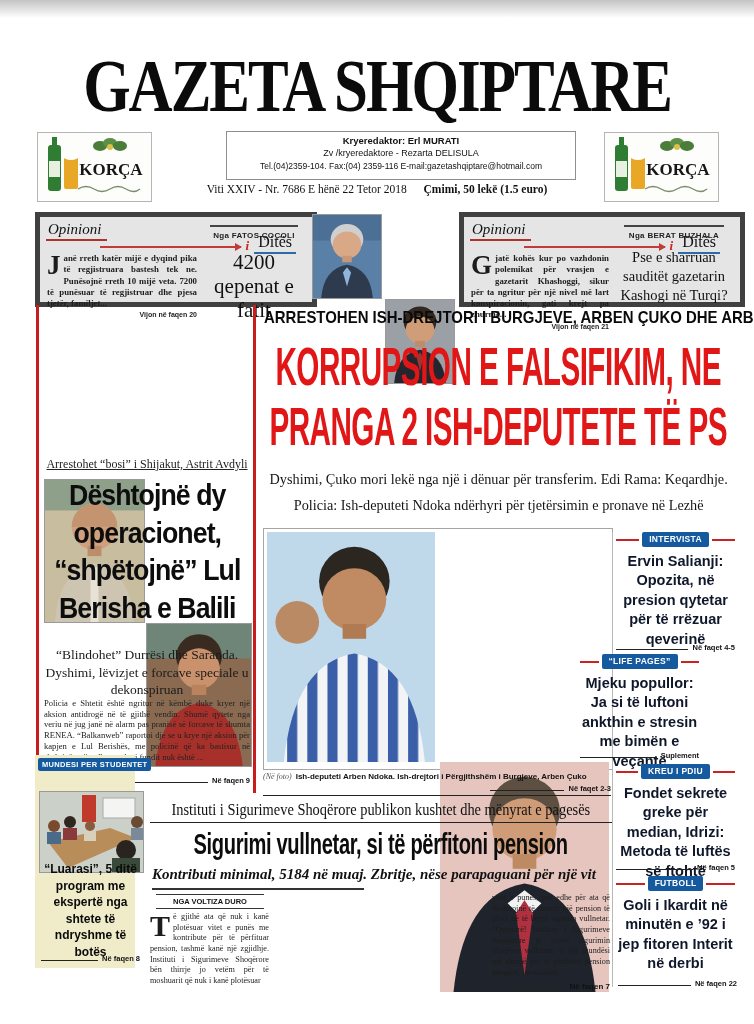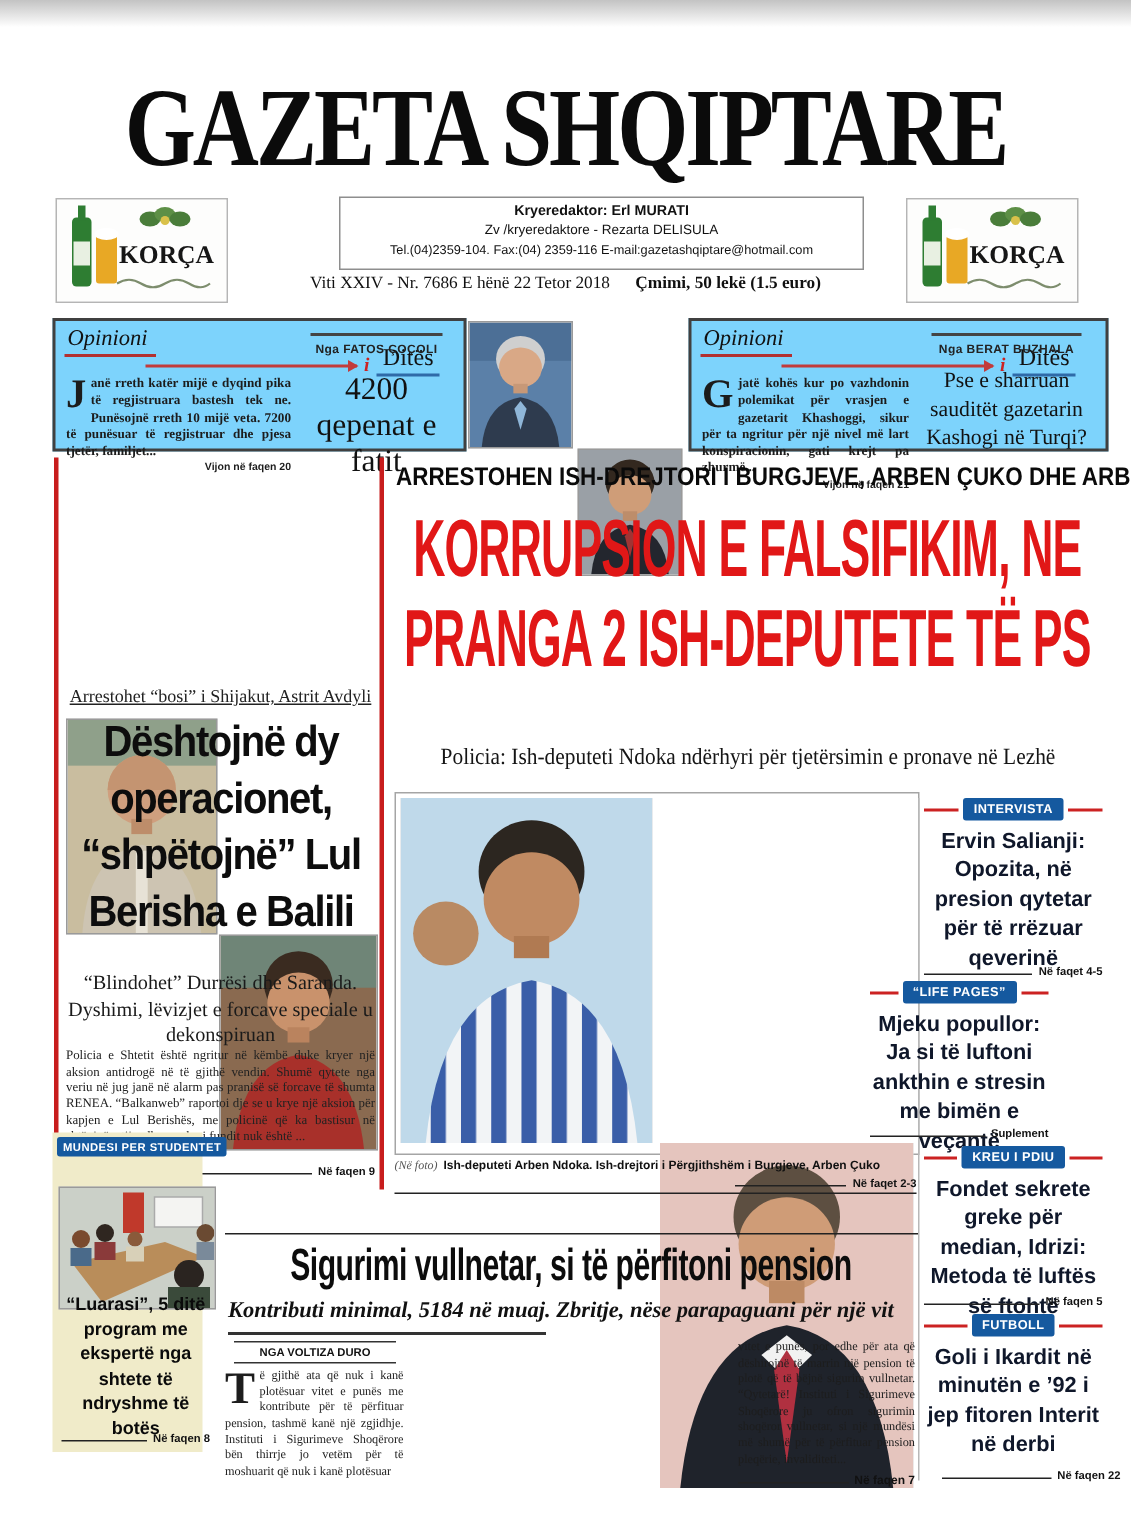--- a/index.html
+++ b/index.html
@@ -13,21 +13,21 @@
   .mast-title{left:0;right:0;top:44px;text-align:center;font-weight:bold;font-size:61px;
               letter-spacing:-2px;transform:scaleY(1.22);transform-origin:50% 0;color:#0b0b0b;}
   .infobox{border:1px solid #8e8e8e;text-align:center;padding-top:3px;background:#fff;}
   .infobox .l1{font:bold 9.5px "Liberation Sans",sans-serif;}
   .infobox .l2{font:9px "Liberation Sans",sans-serif;margin-top:2px;}
   .infobox .l3{font:8.5px "Liberation Sans",sans-serif;margin-top:3px;}
   .dateline{font:11.5px "Liberation Serif",serif;text-align:center;}
   .dateline .price{font-weight:bold;margin-left:14px;}
   .ad{border:1px solid #b5b5b5;background:#fdfdfc;overflow:hidden;}
   
-  .opbox{border:2px solid #404040;background:#7dd3fc;}
+  .opbox{border:5px solid #404040;background:#e5e5e5;}
   .oph{display:flex;align-items:flex-end;gap:5px;}
   .oph .w1{font:italic 15px "Liberation Serif",serif;border-bottom:2px solid #b23030;padding:0 6px 1px 2px;}
   .oph .arrow{flex:1;height:2px;background:#c23b3b;position:relative;margin-bottom:6px;}
   .oph .arrow::after{content:"";position:absolute;right:-1px;top:-3px;border-left:7px solid #c23b3b;
                      border-top:4px solid transparent;border-bottom:4px solid transparent;}
   .oph .w2{font:italic bold 13px "Liberation Serif",serif;color:#c22;}
   .oph .w3{font:16px "Liberation Serif",serif;border-bottom:2px solid #2f6aa8;padding:0 4px 1px;}
   .opbody{font:bold 8.8px/1.28 "Liberation Serif",serif;text-align:justify;color:#1c1c1c;}
   .dc{float:left;font:bold 27px/0.8 "Liberation Serif",serif;padding:2px 3px 0 0;}
   .vijon{font:bold 7px "Liberation Sans",sans-serif;text-align:right;margin-top:2px;}
@@ -234,20 +234,23 @@
     <div class="lead-kicker nw ctr" style="width:114%;transform:scaleX(.88);transform-origin:0 0;">ARRESTOHEN ISH-DREJTORI I BURGJEVE, ARBEN ÇUKO DHE ARBEN NDOKA</div>
   </div>
 
   <div class="abs" style="left:264px;top:336px;width:468px;">
     <div style="width:182%;transform:scaleX(.55);transform-origin:0 0;">
       <div class="lead-headline nw ctr">KORRUPSION E FALSIFIKIM, NE</div>
       <div class="lead-headline nw ctr">PRANGA 2 ISH-DEPUTETE TË PS</div>
     </div>
   </div>
 
+  <div class="abs" style="left:264px;top:470px;width:468px;">
+    <div class="lead-deck nw ctr" style="width:109%;transform:scaleX(.92);transform-origin:0 0;">Dyshimi, Çuko mori lekë nga një i dënuar për transferim. Edi Rama: Keqardhje.</div>
+  </div>
   <div class="abs" style="left:264px;top:496px;width:468px;">
     <div class="lead-deck nw ctr" style="width:109%;transform:scaleX(.92);transform-origin:0 0;">Policia: Ish-deputeti Ndoka ndërhyri për tjetërsimin e pronave në Lezhë</div>
   </div>
 
   <div class="abs" style="left:263px;top:528px;width:348px;height:240px;border:1px solid #a5a5a5;">
     <div class="abs photo" style="left:3px;top:3px;width:168px;height:230px;border:none;">
       <svg width="168" height="230" viewBox="0 0 100 140" preserveAspectRatio="none">
         <defs>
           <pattern id="st1" width="12" height="10" patternUnits="userSpaceOnUse">
             <rect width="12" height="10" fill="#f2f4f6"></rect>
@@ -326,21 +329,21 @@
       </div>
   </div>
 
   <div class="abs" style="left:616px;top:876px;width:119px;height:112px;">
     <div class="badge-row">
         <span class="rl"></span>
       <span class="badge">FUTBOLL</span>
       <span class="rl"></span>
       </div>
     <div class="side-title">Goli i Ikardit në minutën e ’92 i jep fitoren Interit në derbi</div>
-    <div class="refrow abs" style="left:12px;bottom:0;width:100%;justify-content:space-between;">
+    <div class="refrow abs" style="left:2px;bottom:0;width:100%;justify-content:space-between;">
       <span class="ln"></span>
       <span class="ref">Në faqen 22</span>
       </div>
   </div>
 
   <div class="abs cream" style="left:35px;top:755px;width:100px;height:213px;padding:0;">
     <div class="badge-row" style="margin-top:3px;">
         <span class="rl"></span>
       <span class="badge" style="font-size:7.5px;padding:2px 4px;">MUNDESI PER STUDENTET</span>
       <span class="rl"></span>
@@ -363,20 +366,23 @@
           <rect x="91" y="36" width="12" height="12" fill="#7a8a9a"></rect>
       </svg>
     </div>
     <div class="abs st-title" style="left:3px;top:106px;width:105px;">“Luarasi”, 5 ditë program me ekspertë nga shtete të ndryshme të botës</div>
     <div class="refrow abs" style="left:6px;bottom:5px;width:99px;">
       <span class="ln"></span>
       <span class="ref">Në faqen 8</span>
       </div>
   </div>
 
+  <div class="abs" style="left:150px;top:801px;width:462px;">
+    <div class="pz-kicker nw ctr" style="width:111%;transform:scaleX(.9);transform-origin:0 0;">Instituti i Sigurimeve Shoqërore publikon kushtet dhe mënyrat e pagesës</div>
+  </div>
   <div class="abs hline" style="left:150px;top:822px;width:462px;"></div>
 
   <div class="abs" style="left:150px;top:827px;width:462px;">
     <div class="pz-head nw ctr" style="width:149%;transform:scaleX(.67);transform-origin:0 0;">Sigurimi vullnetar, si të përfitoni pension</div>
   </div>
 
   <div class="abs pz-deck nw" style="left:152px;top:866px;width:462px;">Kontributi minimal, 5184 në muaj. Zbritje, nëse parapaguani për një vit</div>
   <div class="abs" style="left:152px;top:888px;width:212px;height:2px;background:#333;"></div>
 
   <div class="abs pz-byline" style="left:156px;top:894px;width:108px;">NGA VOLTIZA DURO</div>

